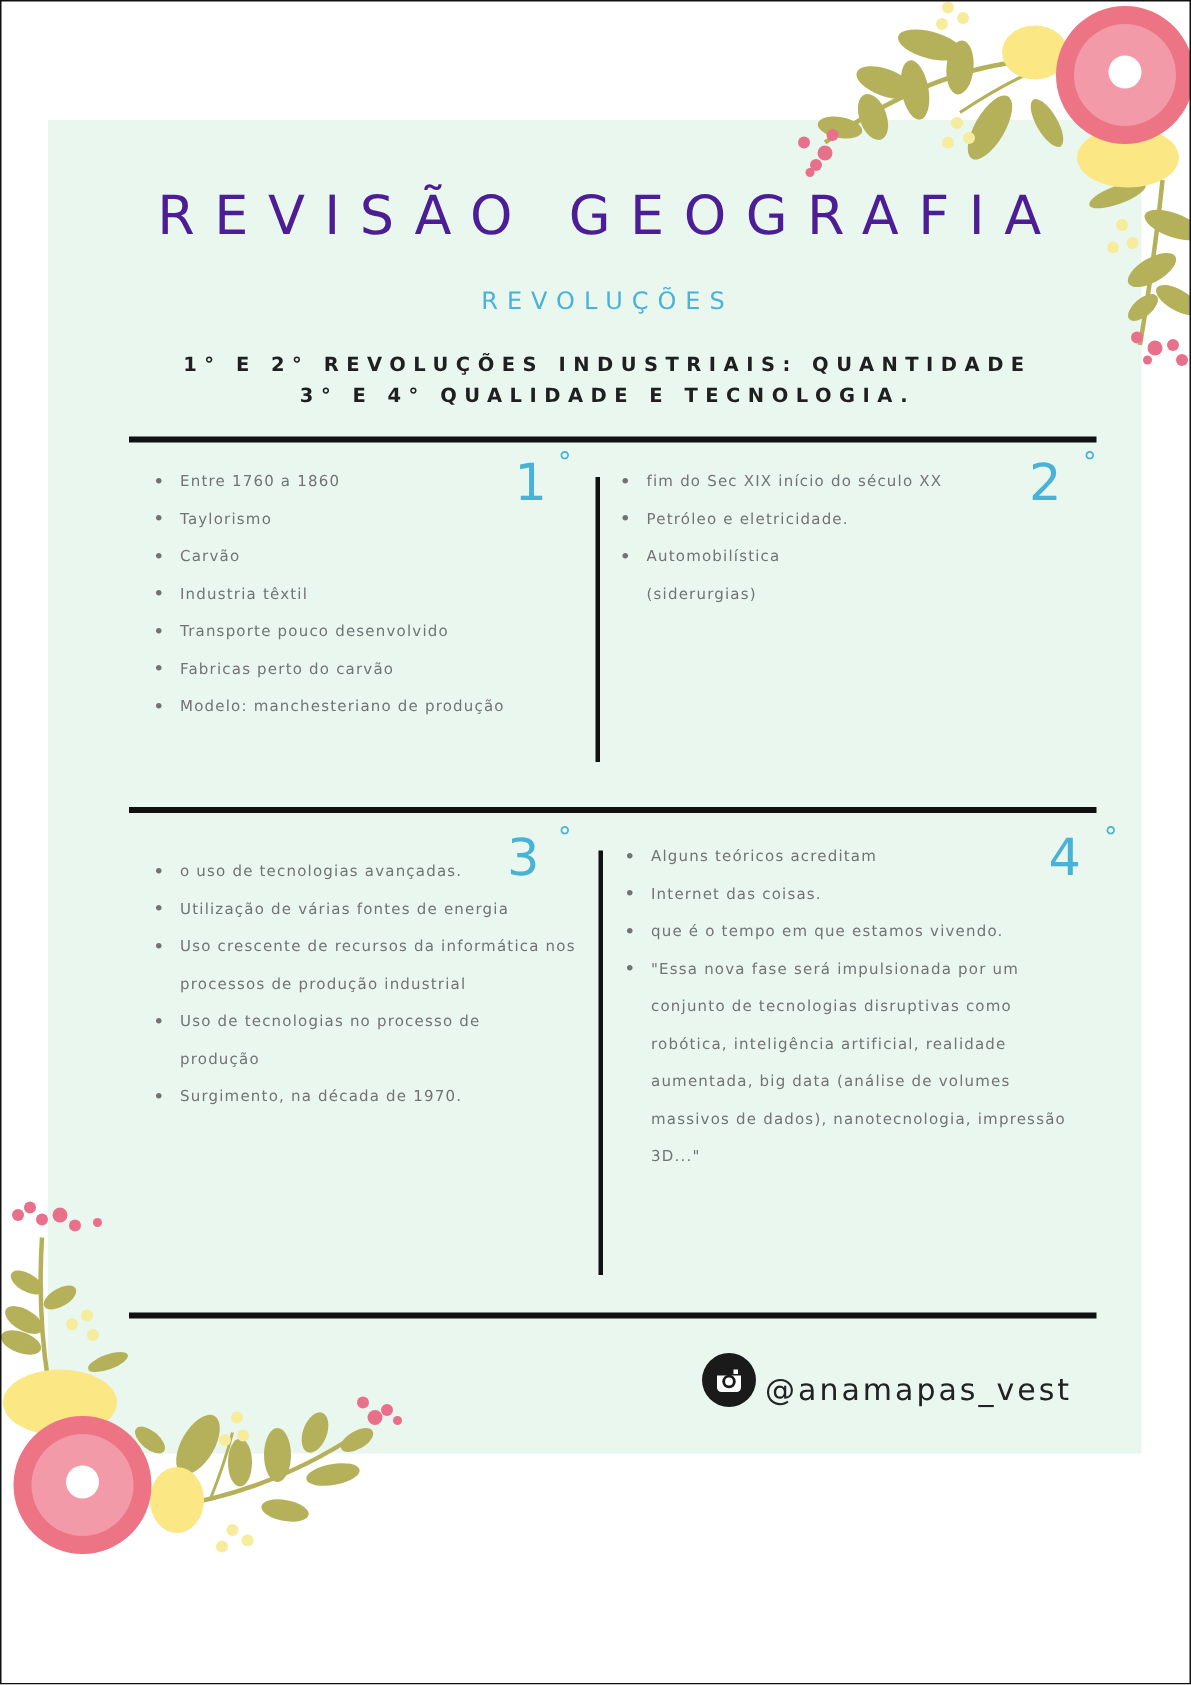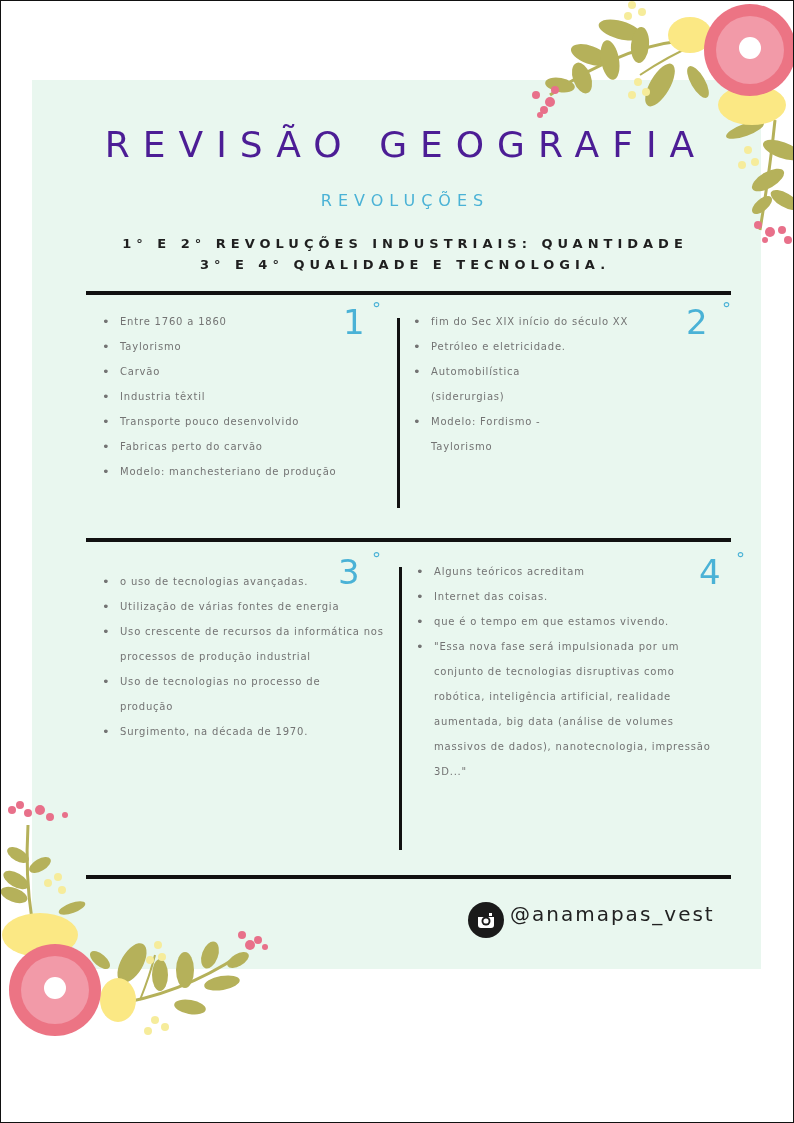--- a/index.html
+++ b/index.html
@@ -44,21 +44,21 @@
     .quad li::before {
       content: "•"; position: absolute; left: 2px; top: 0; font-size: 13px;
     }
     .num {
       position: absolute; font-size: 34px; color: #4ab2d6; font-weight: normal; line-height: 34px;
     }
     .deg {
       position: absolute; font-size: 18px; color: #4ab2d6; line-height: 18px;
     }
     .social {
-      position: absolute; left: 468px; top: 902px; height: 36px; display: flex; align-items: flex-start;
+      position: absolute; left: 468px; top: 902px; height: 36px; display: flex; align-items: flex-end;
     }
     .ig-badge {
       width: 36px; height: 36px; border-radius: 50%; background: #1a1a1a;
       display: flex; align-items: center; justify-content: center; margin-right: 6px;
     }
     .handle { font-size: 20px; letter-spacing: 2px; color: #222222; }
     .floral { position: absolute; z-index: 5; }
   </style>
 </head>
 <body>
@@ -193,21 +193,20 @@
   </ul>
 </section>
 <span class="num" style="left:343px; top:305px;">1</span>
 <span class="deg" style="left:372px; top:300px;">°</span>
 
 <section class="quad" style="left:411px; top:309px; width:235px;">
   <ul>
     <li>fim do Sec XIX início do século XX</li>
     <li>Petróleo e eletricidade.</li>
     <li style="width:180px;">Automobilística (siderurgias)</li>
-    <li style="width:185px;">Modelo: Fordismo - Taylorismo</li>
   </ul>
 </section>
 <span class="num" style="left:686px; top:305px;">2</span>
 <span class="deg" style="left:722px; top:300px;">°</span>
 
 <section class="quad" style="left:100px; top:569px; width:285px;">
   <ul>
     <li style="width:215px;">o uso de tecnologias avançadas.</li>
     <li>Utilização de várias fontes de energia</li>
     <li>Uso crescente de recursos da informática nos processos de produção industrial</li>

